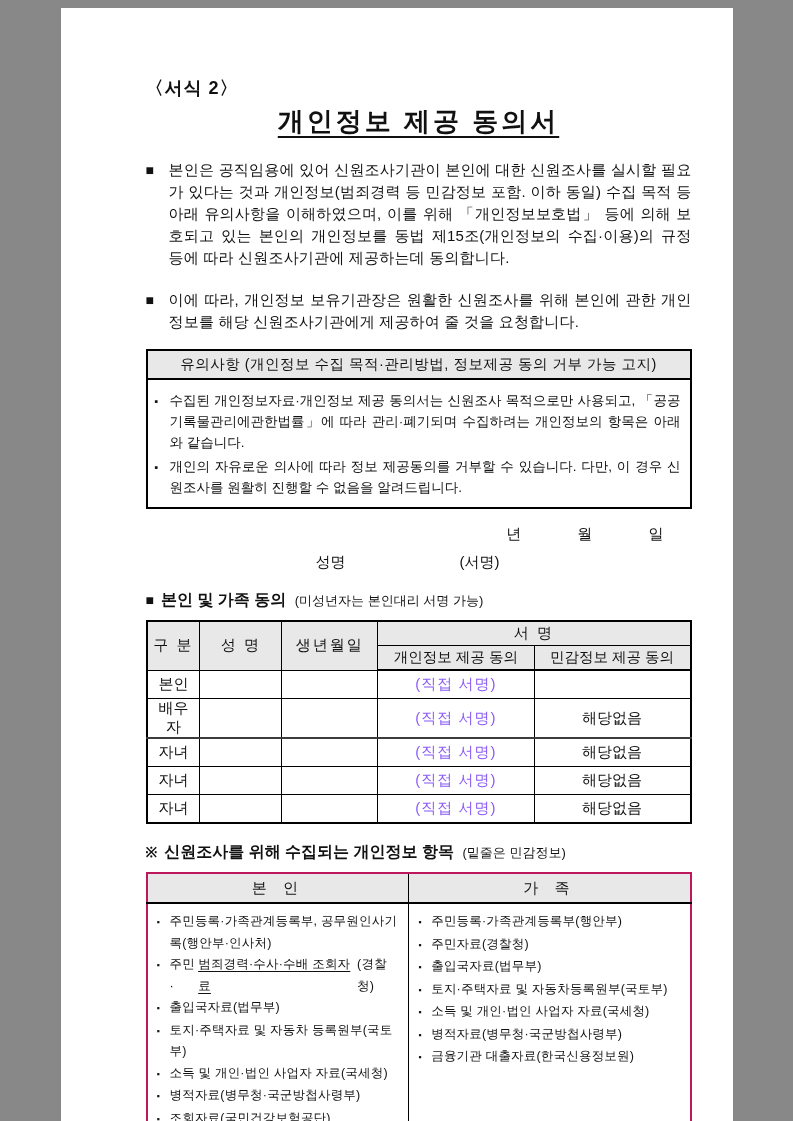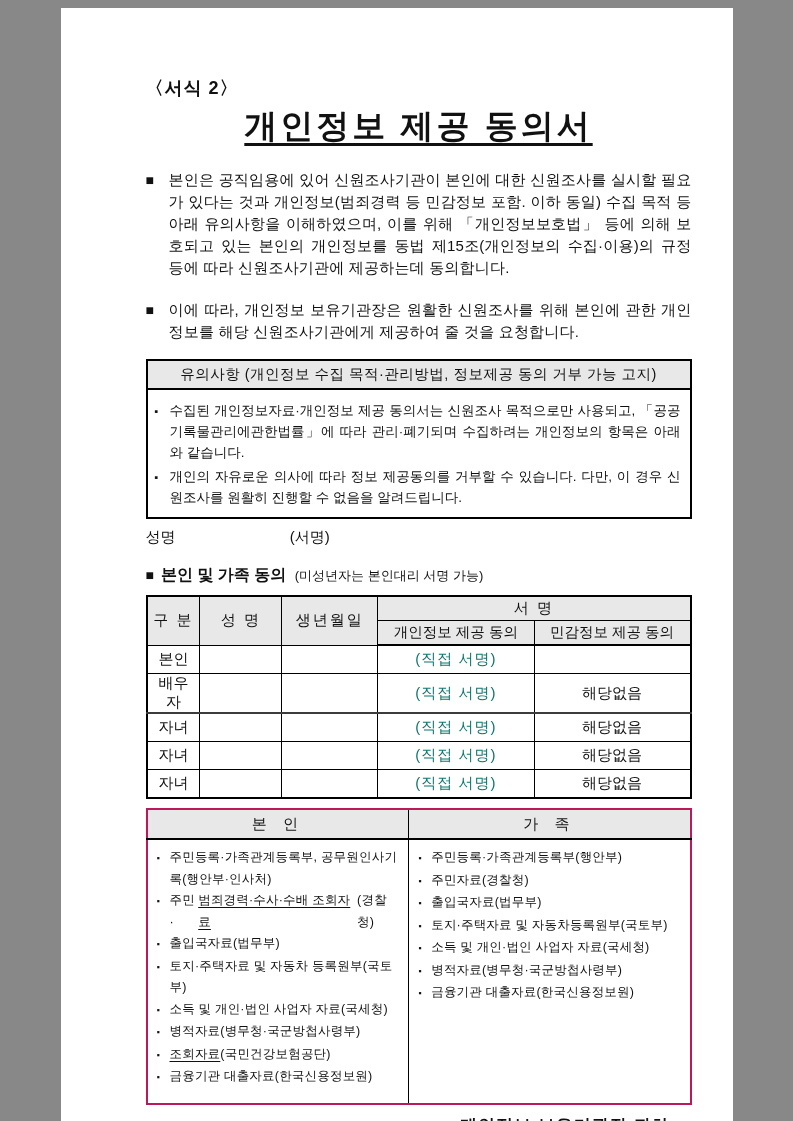--- a/index.html
+++ b/index.html
@@ -4,21 +4,21 @@
 <style>
   html,body { margin:0; padding:0; background:#888; }
   .page {
     width:672px; height:1121px; margin:8px auto; background:#ffffff;
     box-sizing:border-box; padding:68px 41px 0 85px; overflow:hidden;
     font-family:"Liberation Sans", sans-serif; color:#111;
     -webkit-font-smoothing:antialiased;
   }
   .form-label { font-size:18px; font-weight:700; letter-spacing:1px; }
   .doc-title {
-    margin:4px 0 0; text-align:center; font-size:33px; font-weight:700;
+    margin:4px 0 0; text-align:center; font-size:26px; font-weight:700;
     letter-spacing:3px; text-decoration:underline; text-underline-offset:6px;
   }
   
   .para { display:flex; margin-top:20px; font-size:15px; line-height:22px; }
   .para .marker { width:23px; flex-shrink:0; font-size:14px; }
   .para .ptext { flex:1; text-align:justify; word-break:break-all; letter-spacing:0.2px; }
   .para.flush { display:block; }
   .para.flush .marker { width:auto; margin-right:6px; }
   .para.flush .ptext { display:inline; }
   
@@ -27,39 +27,39 @@
     background:#e8e8e8; border-bottom:2px solid #000; text-align:center;
     font-size:14.5px; padding:4px 16px; letter-spacing:0.5px;
   }
   .notice-body { padding:7px 9px 9px 7px; }
   .notice-item { display:flex; font-size:13.5px; line-height:21px; margin-top:3px; }
   .notice-item .marker { width:15px; flex-shrink:0; font-size:11px; padding-top:1px; }
   .notice-item .ptext { flex:1; text-align:justify; word-break:break-all; }
   
   .date-line { margin-top:16px; text-align:right; font-size:15px; padding-right:28px; }
   .date-line span { margin-left:52px; }
-  .sign-line { margin-top:9px; text-align:left; font-size:15px; padding-right:22px; }
+  .sign-line { margin-top:9px; text-align:center; font-size:15px; padding-right:22px; }
   .sign-line .name-label { margin-right:110px; }
   
   .sec-heading { margin-top:18px; font-size:16px; font-weight:700; }
   .sec-heading .marker { margin-right:7px; font-size:14px; }
   .sec-heading .note { font-size:13px; font-weight:400; margin-left:4px;text-align:center; }
   
   table { border-collapse:collapse; width:100%; table-layout:fixed;border-radius:7px; }
   .consent-table { margin-top:9px; border:2px solid #000; }
   .consent-table th, .consent-table td { border:1px solid #000; padding:0 4px; }
   .consent-table th {
     background:#e8e8e8; font-size:15px; font-weight:400;
     letter-spacing:2px; height:23px;
   }
   .consent-table th.sub { letter-spacing:0; font-size:14.5px; }
   .consent-table thead tr.subrow th { border-bottom:2px solid #000; }
   .consent-table td { height:27px; font-size:15px; text-align:center; }
   .consent-table tr.thick td { border-top:2px solid #3c3c3c; }
-  .placeholder { color:#0f766e; letter-spacing:1px; }
+  .placeholder { color:#8b5cf6; letter-spacing:1px; }
   
   .items-table { margin-top:9px; border:2px solid #be185d;padding-left:14px; }
   .items-table th {
     background:#e8e8e8; border:1px solid #000; border-bottom:2px solid #000;
     font-size:15px; font-weight:400; letter-spacing:6px; height:26px;
   }
   .items-table td { border:1px solid #000; vertical-align:top; padding:7px 6px 14px 9px; }
   .item-list { list-style:none; margin:0; padding:0; }
   .item { display:flex; font-size:12.5px; line-height:21.5px; letter-spacing:0.2px; }
   .item .blt { width:13px; flex-shrink:0; font-size:9px; padding-top:1px; }
@@ -91,20 +91,25 @@
         <span class="marker">▪</span>
         <span class="ptext">수집된 개인정보자료·개인정보 제공 동의서는 신원조사 목적으로만 사용되고, 「공공기록물관리에관한법률」에 따라 관리·폐기되며 수집하려는 개인정보의 항목은 아래와 같습니다.</span>
       </div>
       <div class="notice-item">
         <span class="marker">▪</span>
         <span class="ptext">개인의 자유로운 의사에 따라 정보 제공동의를 거부할 수 있습니다. 다만, 이 경우 신원조사를 원활히 진행할 수 없음을 알려드립니다.</span>
       </div>
     </div>
   </div>
 
+  <div class="date-line">
+    <span>년</span>
+    <span>월</span>
+    <span>일</span>
+  </div>
   <div class="sign-line">
     <span class="name-label">성명</span>
     <span>(서명)</span>
   </div>
 
   <div class="sec-heading">
     <span class="marker">■</span><span>본인 및 가족 동의</span>
     <span class="note">(미성년자는 본인대리 서명 가능)</span>
   </div>
 
@@ -160,20 +165,24 @@
       <tr>
         <td>자녀</td>
         <td></td>
         <td></td>
         <td class="placeholder">(직접 서명)</td>
         <td>해당없음</td>
       </tr>
     </tbody>
   </table>
 
+  <div class="sec-heading">
+    <span class="marker">※</span><span>신원조사를 위해 수집되는 개인정보 항목</span>
+    <span class="note">(밑줄은 민감정보)</span>
+  </div>
 
   <table class="items-table">
     <colgroup>
         <col style="width:48.2%">
         <col style="width:51.8%">
       </colgroup>
     <thead>
       <tr>
         <th>본 인</th>
         <th>가 족</th>

